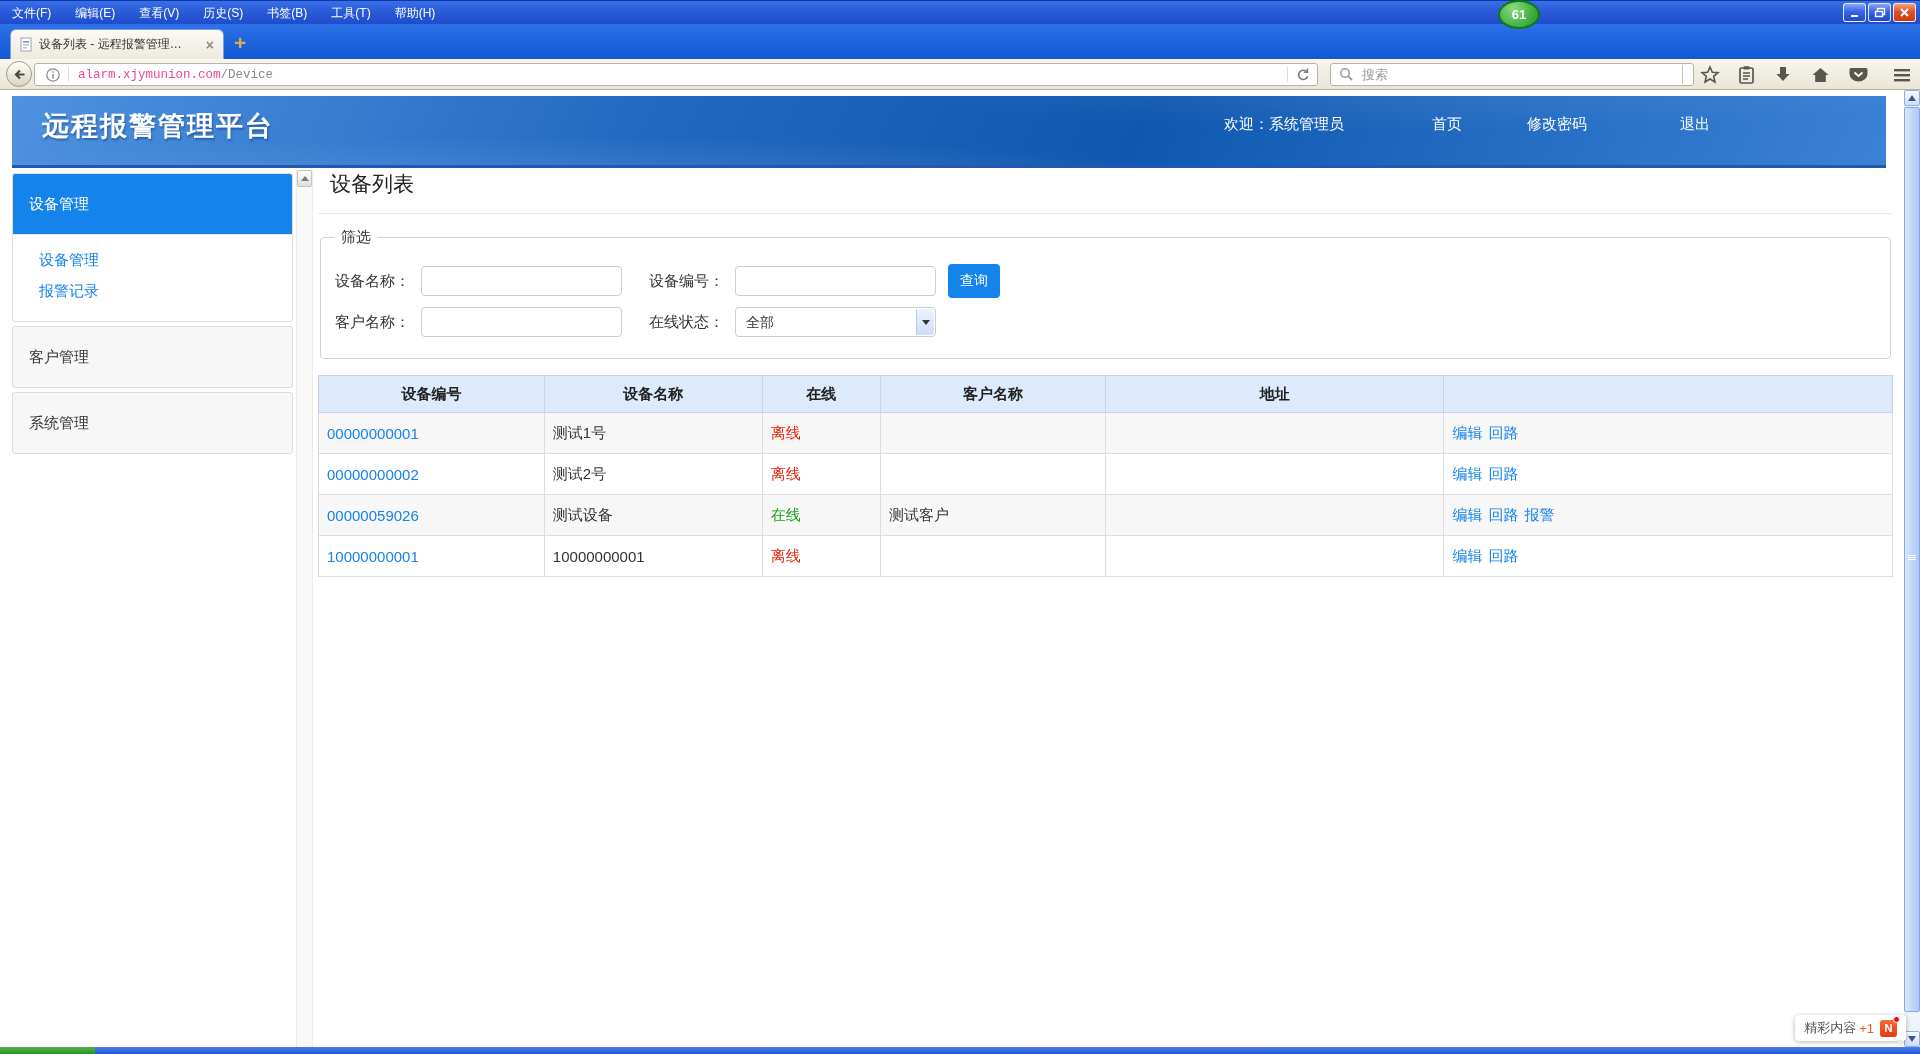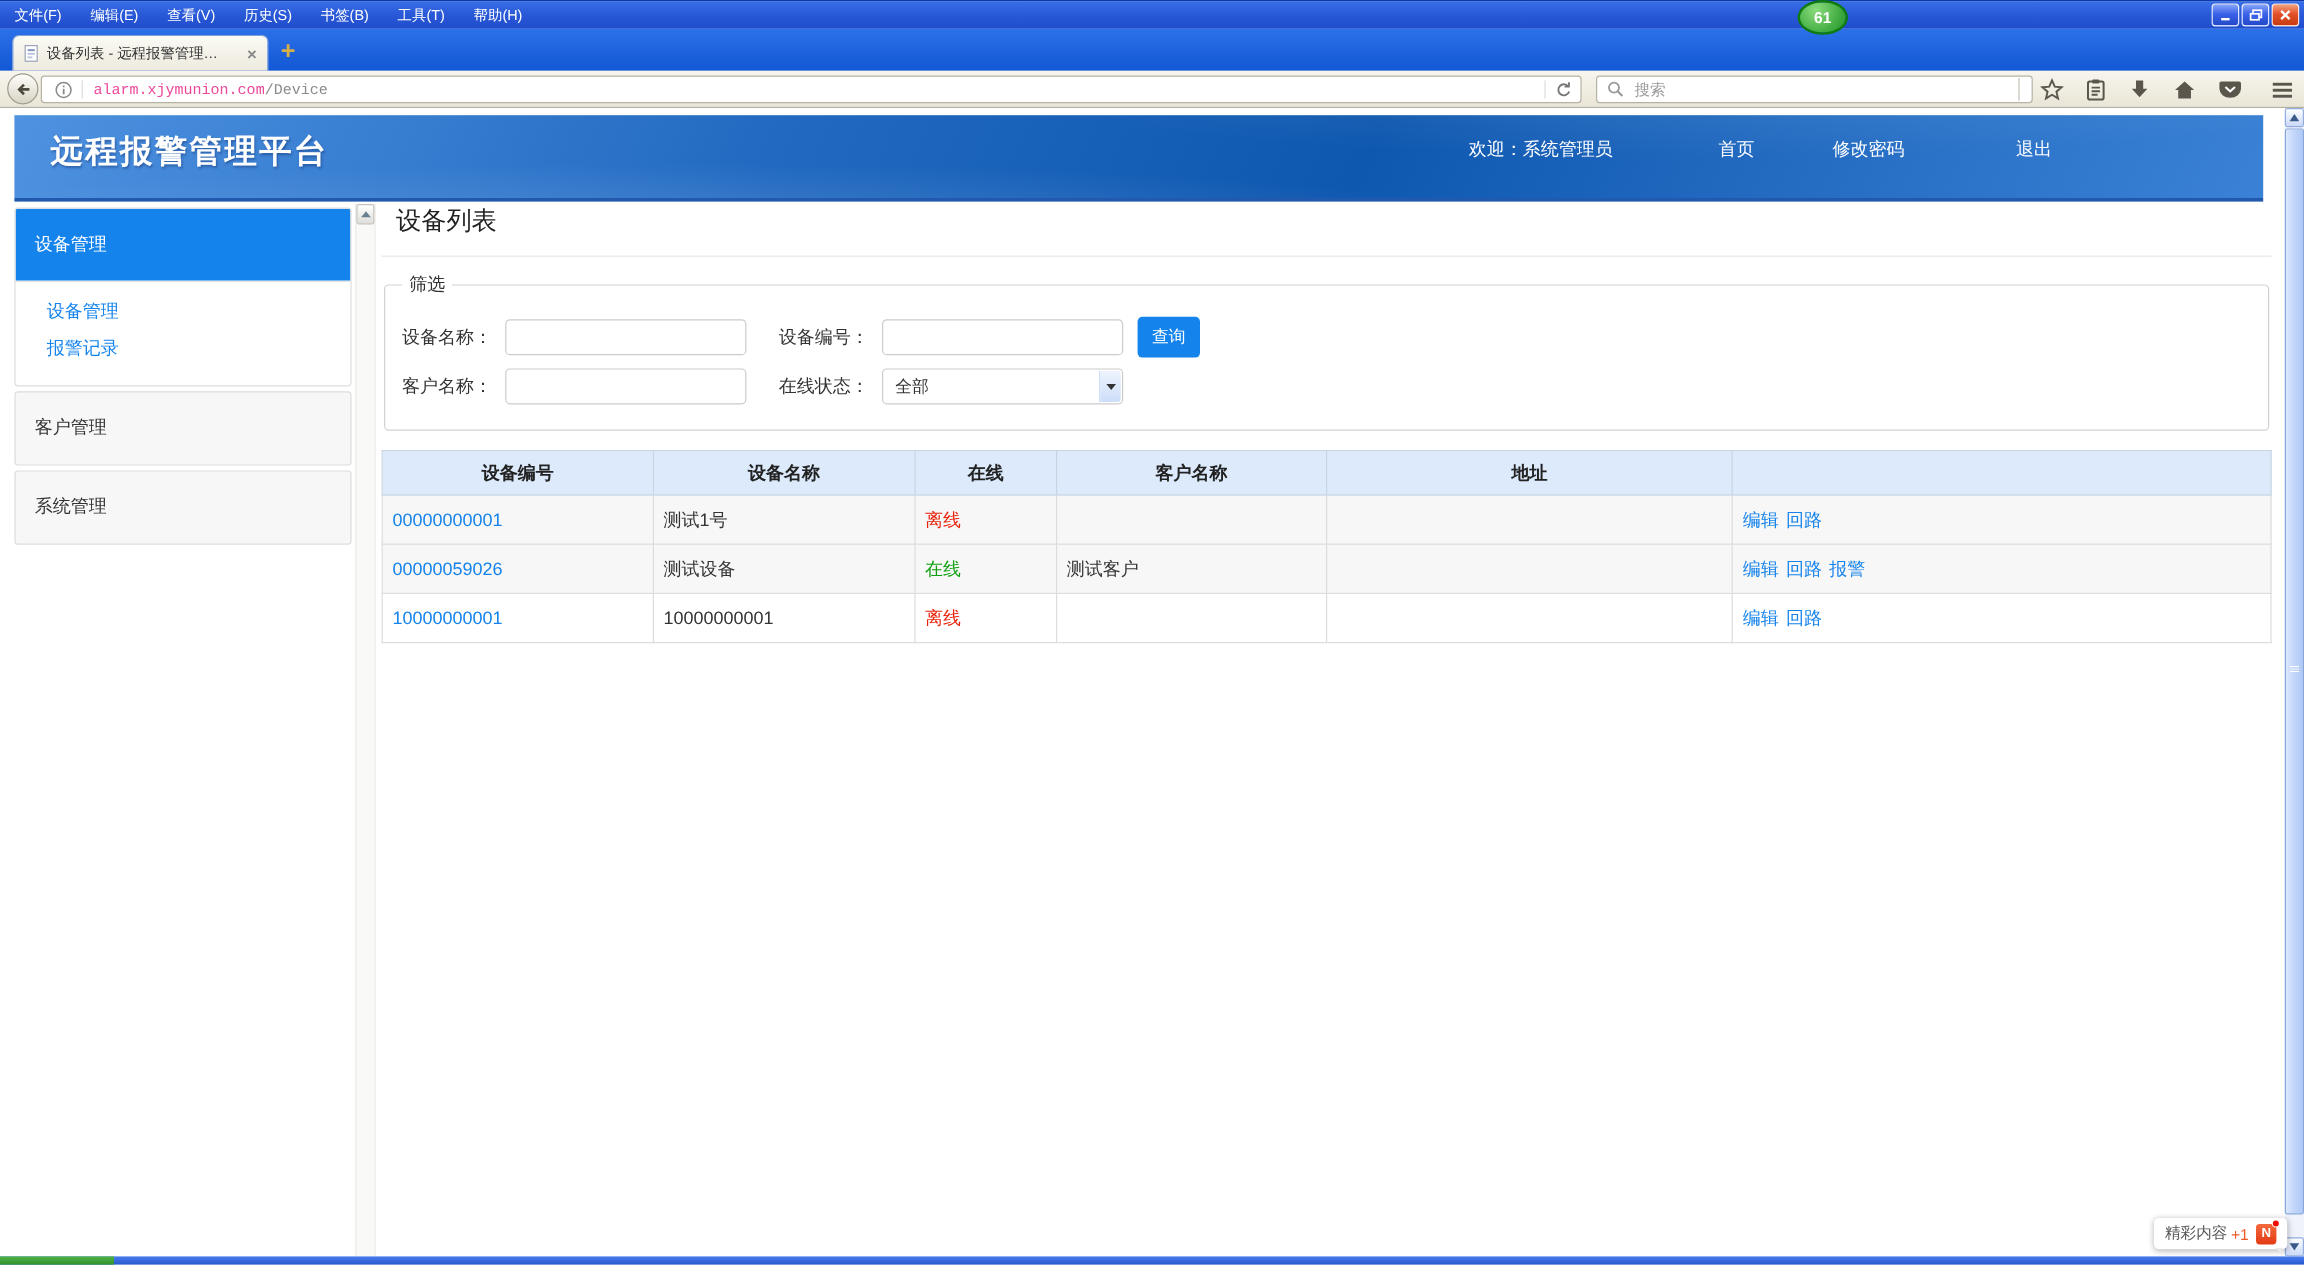--- a/index.html
+++ b/index.html
@@ -329,20 +329,28 @@
         </thead>
       <tbody id="tbody-rows">
           <tr class="odd">
             <td><a class="cell-link" href="#">00000000001</a></td>
             <td>测试1号</td>
             <td><span class="st-off">离线</span></td>
             <td></td>
             <td></td>
             <td class="actions"><a href="#">编辑</a><a href="#">回路</a></td>
           </tr>
+          <tr class="even">
+            <td><a class="cell-link" href="#">00000000002</a></td>
+            <td>测试2号</td>
+            <td><span class="st-off">离线</span></td>
+            <td></td>
+            <td></td>
+            <td class="actions"><a href="#">编辑</a><a href="#">回路</a></td>
+          </tr>
           <tr class="odd">
             <td><a class="cell-link" href="#">00000059026</a></td>
             <td>测试设备</td>
             <td><span class="st-on">在线</span></td>
             <td>测试客户</td>
             <td></td>
             <td class="actions"><a href="#">编辑</a><a href="#">回路</a><a href="#">报警</a></td>
           </tr>
           <tr class="even">
             <td><a class="cell-link" href="#">10000000001</a></td>

